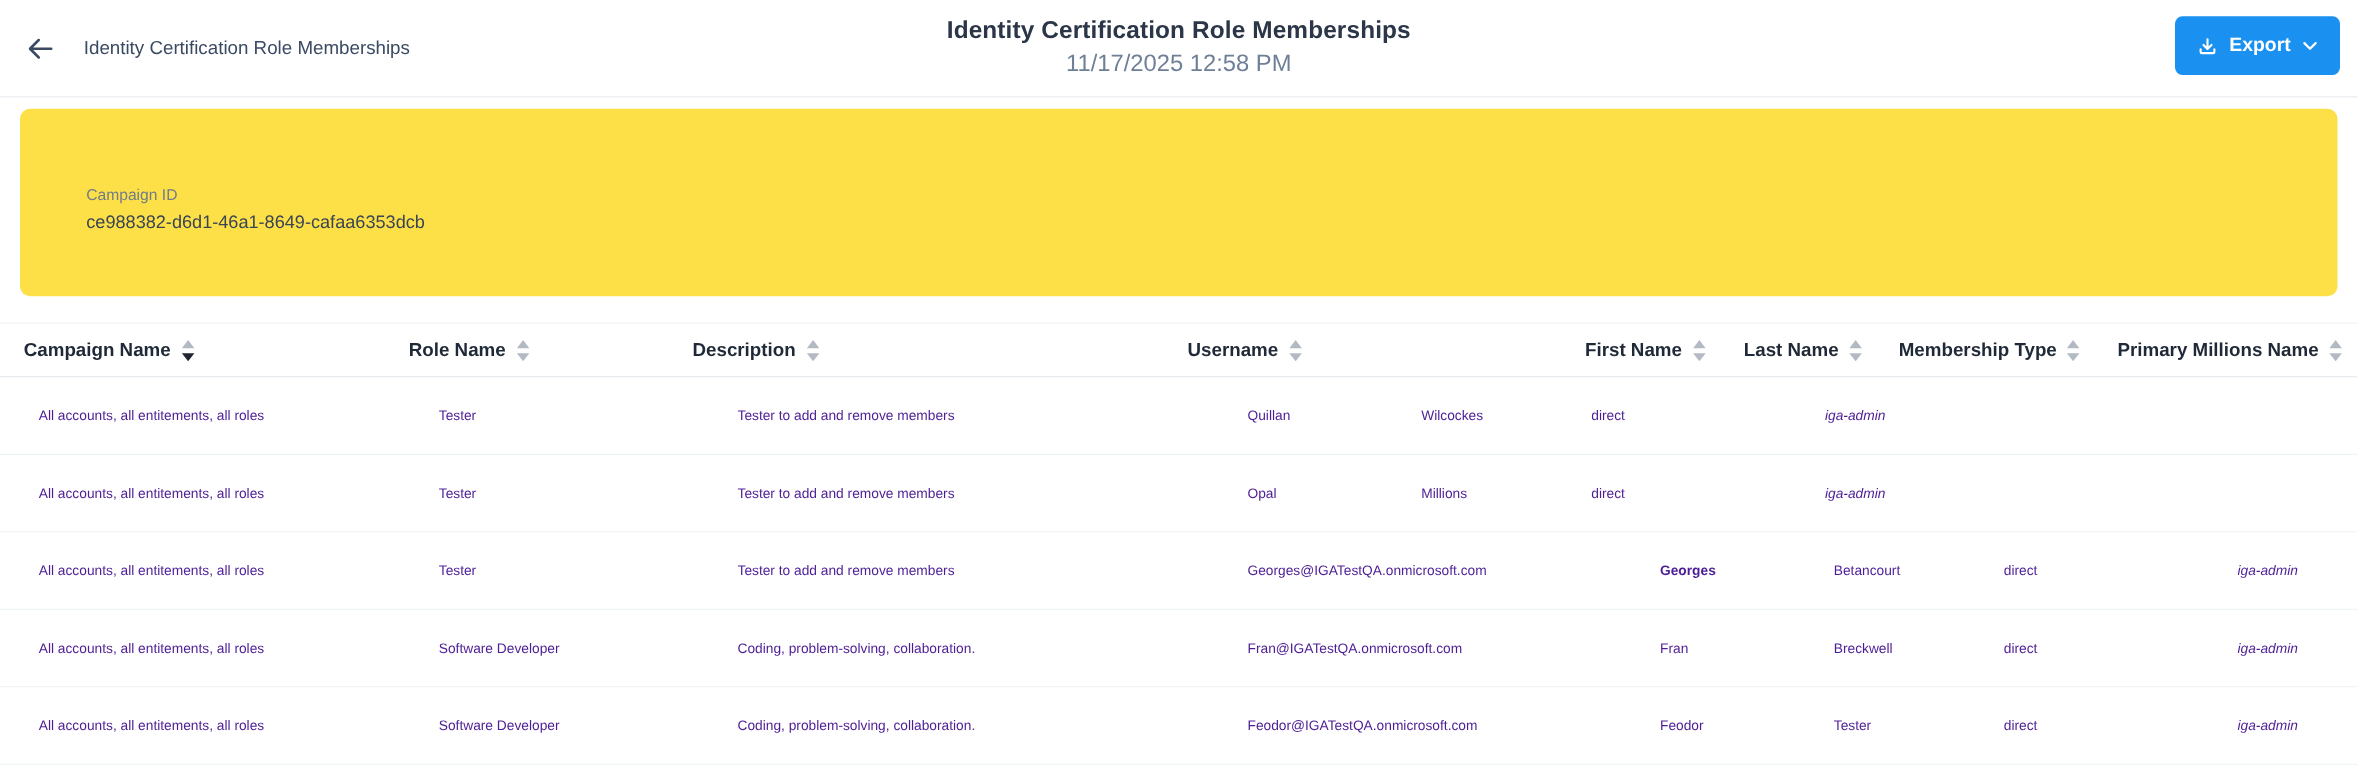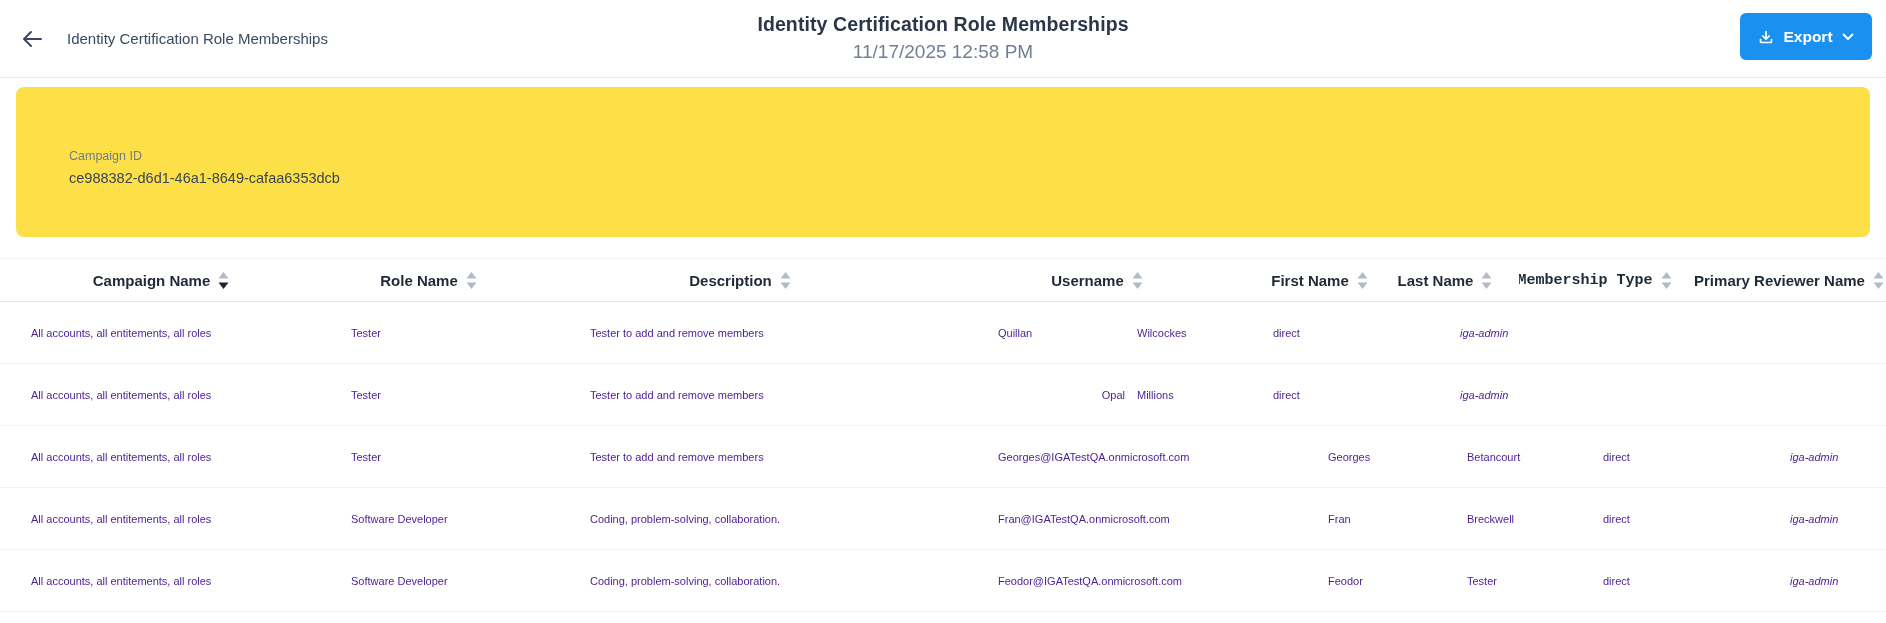--- a/index.html
+++ b/index.html
@@ -51,21 +51,21 @@
 
   
   .table-wrap { position: absolute; top: 258px; left: 0; right: 0; }
   .thead-row {
     display: flex; height: 44px; align-items: center;
     border-top: 1px solid #f1f4f6;
     border-bottom: 1px solid #e1e6ea;
     background: #ffffff;
   }
   .th {
-    display: flex; align-items: center; justify-content: center;
+    display: flex; align-items: center; justify-content: flex-start;
     height: 100%; padding-right: 24px; cursor: pointer;
     font-size: 15px; font-weight: 700; color: #1f2937;
     white-space: nowrap; overflow: hidden;
   }
   .th.last { padding-right: 2px; flex: 1; }
   .th .sort-icon { flex: 0 0 auto; margin-left: 8px; display: flex; }
   .trow {
     display: flex; height: 62px; align-items: center;
     border-bottom: 1px solid #eef3f5;
     background: #ffffff;
@@ -167,31 +167,31 @@
       </div>
       <div class="th" style="width: 124px;">
         <span>Last Name</span>
         <span class="sort-icon">
           <svg width="11" height="17" viewBox="0 0 11 17">
             <polygon points="5.5,0 10.5,6.5 0.5,6.5" fill="#b3bac4"></polygon>
             <polygon points="0.5,10.5 10.5,10.5 5.5,17" fill="#b3bac4"></polygon>
           </svg>
         </span>
       </div>
-      <div class="th" style="width: 175px; font-family: Liberation Mono, monospace;">
+      <div class="th" style="width: 175px;">
         <span>Membership Type</span>
         <span class="sort-icon">
           <svg width="11" height="17" viewBox="0 0 11 17">
             <polygon points="5.5,0 10.5,6.5 0.5,6.5" fill="#b3bac4"></polygon>
             <polygon points="0.5,10.5 10.5,10.5 5.5,17" fill="#b3bac4"></polygon>
           </svg>
         </span>
       </div>
       <div class="th last">
-        <span>Primary Reviewer Name</span>
+        <span>Primary Millions Name</span>
         <span class="sort-icon">
           <svg width="11" height="17" viewBox="0 0 11 17">
             <polygon points="5.5,0 10.5,6.5 0.5,6.5" fill="#b3bac4"></polygon>
             <polygon points="0.5,10.5 10.5,10.5 5.5,17" fill="#b3bac4"></polygon>
           </svg>
         </span>
       </div>
     </div>
   <div id="tbody">
       <div class="trow">
@@ -200,31 +200,31 @@
         <div class="td" style="width: 396px;">Tester to add and remove members</div>
         <div class="td" style="width: 127px;">Quillan</div>
         <div class="td" style="width: 124px;">Wilcockes</div>
         <div class="td" style="width: 175px;">direct</div>
         <div class="td last">iga-admin</div>
       </div>
       <div class="trow">
         <div class="td pad-first" style="width: 327px;">All accounts, all entitements, all roles</div>
         <div class="td" style="width: 227px;">Tester</div>
         <div class="td" style="width: 396px;">Tester to add and remove members</div>
-        <div class="td" style="width: 127px; text-align: right;">Opal</div>
+        <div class="td" style="width: 127px;">Opal</div>
         <div class="td" style="width: 124px;">Millions</div>
         <div class="td" style="width: 175px;">direct</div>
         <div class="td last">iga-admin</div>
       </div>
       <div class="trow">
         <div class="td pad-first" style="width: 327px;">All accounts, all entitements, all roles</div>
         <div class="td" style="width: 227px;">Tester</div>
         <div class="td" style="width: 396px;">Tester to add and remove members</div>
         <div class="td" style="width: 318px;">Georges@IGATestQA.onmicrosoft.com</div>
-        <div class="td" style="width: 127px;">Georges</div>
+        <div class="td" style="width: 127px; font-weight: bold;">Georges</div>
         <div class="td" style="width: 124px;">Betancourt</div>
         <div class="td" style="width: 175px;">direct</div>
         <div class="td last">iga-admin</div>
       </div>
       <div class="trow">
         <div class="td pad-first" style="width: 327px;">All accounts, all entitements, all roles</div>
         <div class="td" style="width: 227px;">Software Developer</div>
         <div class="td" style="width: 396px;">Coding, problem-solving, collaboration.</div>
         <div class="td" style="width: 318px;">Fran@IGATestQA.onmicrosoft.com</div>
         <div class="td" style="width: 127px;">Fran</div>

